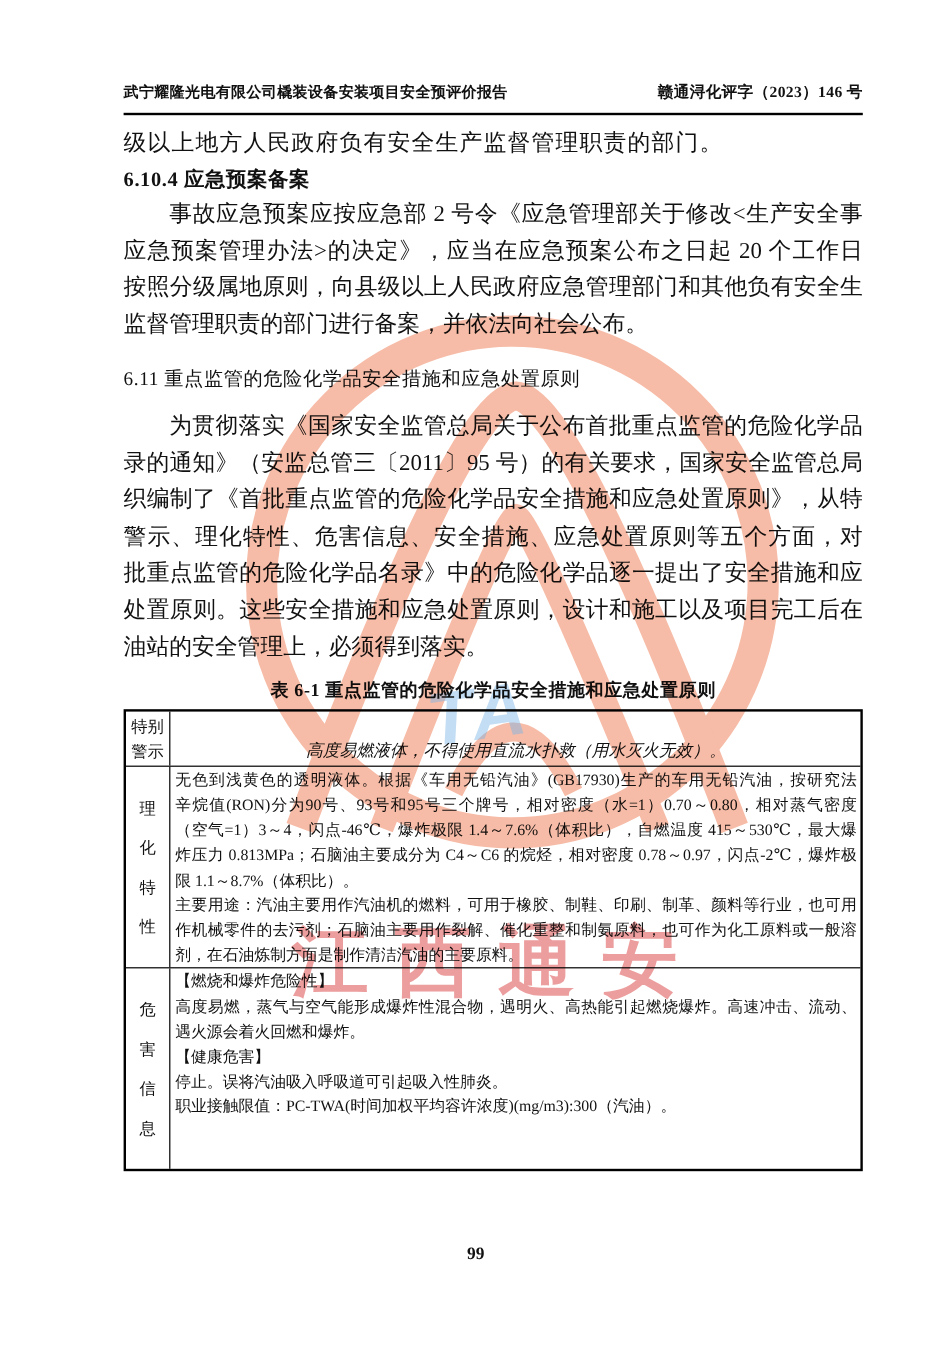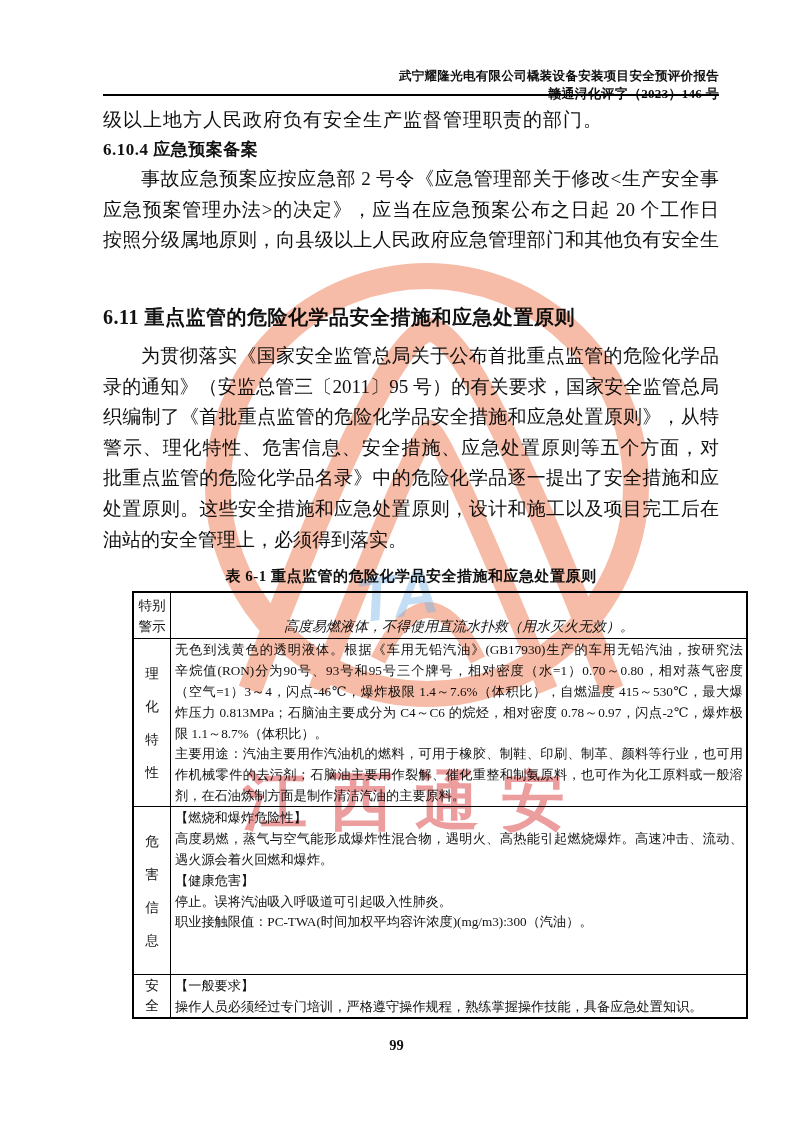--- a/index.html
+++ b/index.html
@@ -2,37 +2,37 @@
 <html><head>
 <meta charset="utf-8">
 <style>
   html,body{margin:0;padding:0;background:#ffffff;}
   .page{
     position:relative;width:793px;height:1122px;background:#ffffff;
     font-family:"Liberation Serif","DejaVu Serif",serif;color:#111;
     overflow:hidden;
   }
   
-  .hdr{position:absolute;left:103px;top:68px;width:616px;display:flex;justify-content:space-between;align-items:flex-end;flex-direction:column;}
+  .hdr{position:absolute;left:103px;top:68px;width:616px;display:flex;justify-content:space-between;align-items:flex-end;}
   .hdr-left{font-family:"Liberation Sans","DejaVu Sans",sans-serif;font-weight:bold;font-size:12.5px;letter-spacing:.3px;}
   .hdr-right{font-weight:bold;font-size:13px;letter-spacing:.3px;padding-left:32px;}
   .hdr-rule{position:absolute;left:103px;top:94px;width:616px;height:2px;background:#000;}
   
   .intro{position:absolute;left:103px;top:105px;width:616px;font-size:19px;line-height:30px;letter-spacing:1px;}
   .h-small{position:absolute;left:103px;top:136px;width:616px;font-size:17px;font-weight:bold;line-height:28px;letter-spacing:.5px;}
-  .h-big{position:absolute;left:103px;top:302px;width:640px;font-size:20px;font-weight:bold;line-height:30px;letter-spacing:.5px;}
+  .h-big{position:absolute;left:103px;top:302px;width:640px;font-size:16px;font-weight:normal;line-height:30px;letter-spacing:.5px;}
   .para{position:absolute;left:103px;width:616px;}
   .para .ln{height:30.6px;line-height:30.6px;font-size:19px;overflow:hidden;text-align:justify;text-align-last:justify;}
   .para .ln.left{text-align-last:left;}
   .para .ln.indent{text-indent:38px;}
   #p1{top:164px;}
   #p2{top:341px;}
   .caption{position:absolute;left:103px;top:562px;width:616px;text-align:center;font-size:15px;font-weight:bold;line-height:28px;letter-spacing:.5px;}
   
-  .tbl{position:absolute;left:103px;top:591px;width:616px;border:2px solid #000;box-sizing:border-box;background:transparent;margin-left:29px;}
+  .tbl{position:absolute;left:103px;top:591px;width:616px;border:2px solid #000;box-sizing:border-box;background:transparent;}
   .trow{display:flex;border-top:1px solid #000;box-sizing:border-box;}
   .trow:first-child{border-top:none;}
   .tlab{width:37px;min-width:37px;border-right:1px solid #000;box-sizing:border-box;
         display:flex;align-items:center;justify-content:center;text-align:center;
         font-size:13.6px;word-break:break-all;}
   .tlab .lab-in{display:block;}
   .lab-two .lab-in{width:29px;line-height:21px;}
   .lab-vert .lab-in{width:15px;line-height:33px;}
   .lab-vert2 .lab-in{width:15px;line-height:20px;}
   .tcell{flex:1;padding:1px 3px 0 4px;overflow:hidden;}
@@ -62,20 +62,21 @@
   <div class="hdr-rule"></div>
 
   <div class="intro">级以上地方人民政府负有安全生产监督管理职责的部门。</div>
 
   <div class="h-small">6.10.4 应急预案备案</div>
 
   <div class="para" id="p1">
       <div class="ln indent">事故应急预案应按应急部 2 号令《应急管理部关于修改&lt;生产安全事故</div>
       <div class="ln">应急预案管理办法&gt;的决定》，应当在应急预案公布之日起 20 个工作日内，</div>
       <div class="ln">按照分级属地原则，向县级以上人民政府应急管理部门和其他负有安全生产</div>
+      <div class="ln left">监督管理职责的部门进行备案，并依法向社会公布。</div>
     </div>
 
   <div class="h-big">6.11 重点监管的危险化学品安全措施和应急处置原则</div>
 
   <div class="para" id="p2">
       <div class="ln indent">为贯彻落实《国家安全监管总局关于公布首批重点监管的危险化学品名</div>
       <div class="ln">录的通知》（安监总管三〔2011〕95 号）的有关要求，国家安全监管总局组</div>
       <div class="ln">织编制了《首批重点监管的危险化学品安全措施和应急处置原则》，从特别</div>
       <div class="ln">警示、理化特性、危害信息、安全措施、应急处置原则等五个方面，对《首</div>
       <div class="ln">批重点监管的危险化学品名录》中的危险化学品逐一提出了安全措施和应急</div>
@@ -115,29 +116,20 @@
       </div>
       <div class="tcell">
           <div class="ln left">【燃烧和爆炸危险性】</div>
           <div class="ln">高度易燃，蒸气与空气能形成爆炸性混合物，遇明火、高热能引起燃烧爆炸。高速冲击、流动、</div>
           <div class="ln left">遇火源会着火回燃和爆炸。</div>
           <div class="ln left">【健康危害】</div>
           <div class="ln left">停止。误将汽油吸入呼吸道可引起吸入性肺炎。</div>
           <div class="ln left">职业接触限值：PC-TWA(时间加权平均容许浓度)(mg/m3):300（汽油）。</div>
         </div>
     </div>
-    <div class="trow r3">
-      <div class="tlab lab-vert2">
-        <span class="lab-in">安全</span>
-      </div>
-      <div class="tcell">
-          <div class="ln left">【一般要求】</div>
-          <div class="ln left">操作人员必须经过专门培训，严格遵守操作规程，熟练掌握操作技能，具备应急处置知识。</div>
-        </div>
-    </div>
   </div>
 
   <div class="pageno">99</div>
 
   <div class="wm">
     <svg width="793" height="1122" viewBox="0 0 793 1122">
       <g stroke="#ee7a50" fill="none" opacity="0.5">
         <circle cx="427" cy="485" r="209" stroke-width="26"></circle>
         <path d="M 250 690 Q 385 332 430 330 Q 475 332 612 690" stroke-width="24"></path>
         <path d="M 318 690 Q 418 432 430 430 Q 442 432 548 690" stroke-width="20"></path>

